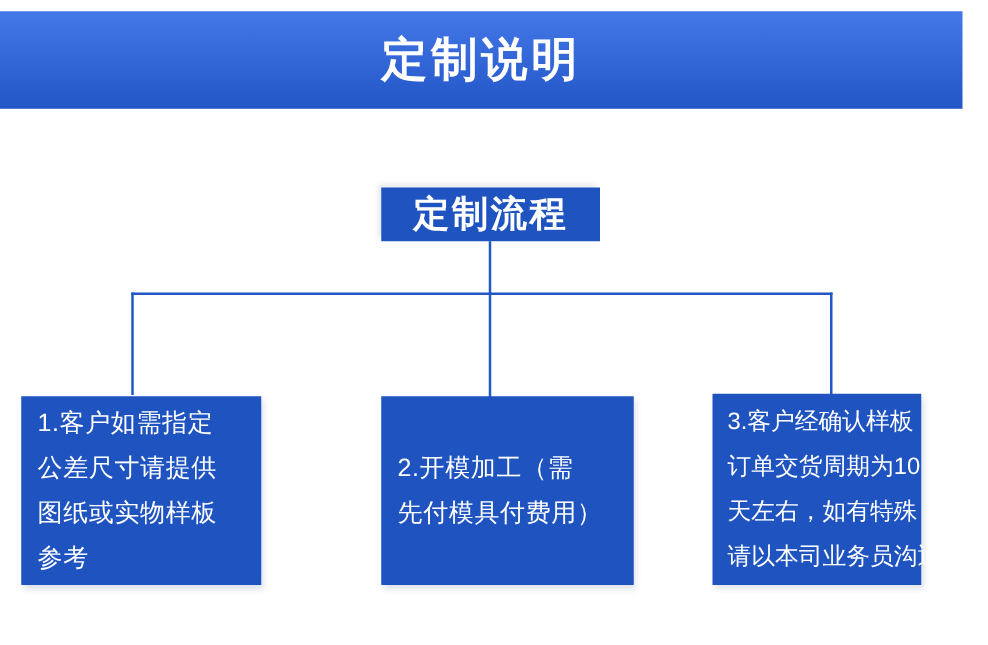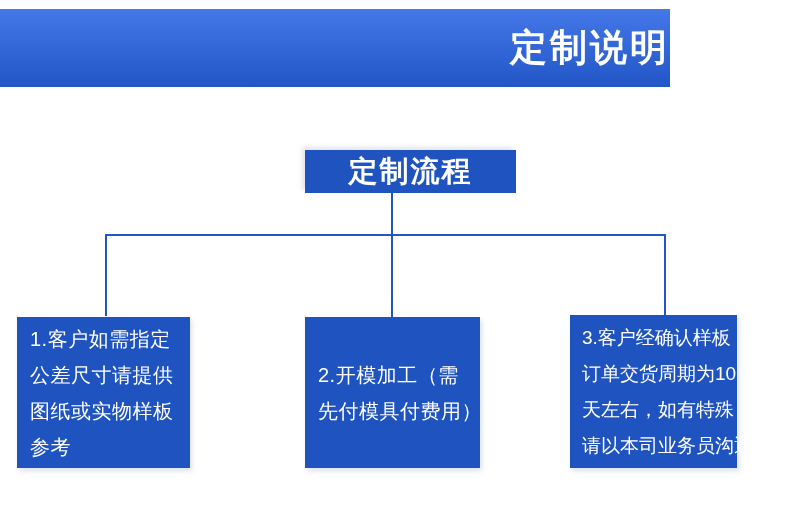--- a/index.html
+++ b/index.html
@@ -17,46 +17,46 @@
     position:relative;
     width:790px;
     height:516px;
     background:#ffffff;
     overflow:hidden;
   }
   
   .banner{
     position:absolute;
     left:0; top:9px;
-    width:670px; height:78px;
+    width:770px; height:78px;
     background:linear-gradient(180deg, var(--banner-top) 0%, var(--banner-bottom) 100%);
     display:flex;
     flex-direction:column;
-    align-items:flex-end;
+    align-items:center;
     justify-content:center;
   }
   .banner h1{
     color:var(--text-white);
     font-size:37px;
     font-weight:bold;
     letter-spacing:3px;
     line-height:1.1;
   }
   .banner .subtitle{
     margin-top:6px;
     color:var(--subtitle-blue);
     font-size:11px;
     letter-spacing:1.5px;
     font-weight:normal;
   }
   
   .root-box{
     position:absolute;
     left:305px; top:150px;
-    width:211px; height:43px;
+    width:175px; height:43px;
     background:var(--box-blue);
     color:var(--text-white);
     font-size:29px;
     font-weight:bold;
     letter-spacing:2px;
     display:flex;
     align-items:center;
     justify-content:center;
     box-shadow:-3px -3px 4px rgba(150,160,180,0.25);
   }
@@ -78,22 +78,22 @@
     display:flex;
     align-items:center;
     box-shadow:2px 3px 5px rgba(140,155,185,0.3);
   }
   .step .step-text{
     font-size:20px;
     line-height:36px;
     white-space:pre;
     letter-spacing:0.5px;
   }
-  .step.step-1{left:17px;  top:317px; width:173px; height:151px; padding-left:13px;}
-  .step.step-2{left:305px; top:317px; width:175px; height:151px; padding-left:13px;}
+  .step.step-1{left:17px;  top:317px; width:192px; height:151px; padding-left:13px;}
+  .step.step-2{left:305px; top:317px; width:202px; height:151px; padding-left:13px;}
   .step.step-3{left:570px; top:315px; width:167px; height:153px; padding-left:12px;}
   .step.step-3 .step-text{font-size:19px; letter-spacing:0;}
 </style>
 </head>
 <body>
 
 <div class="canvas">
 
   <div class="banner">
     <h1>定制说明</h1>

